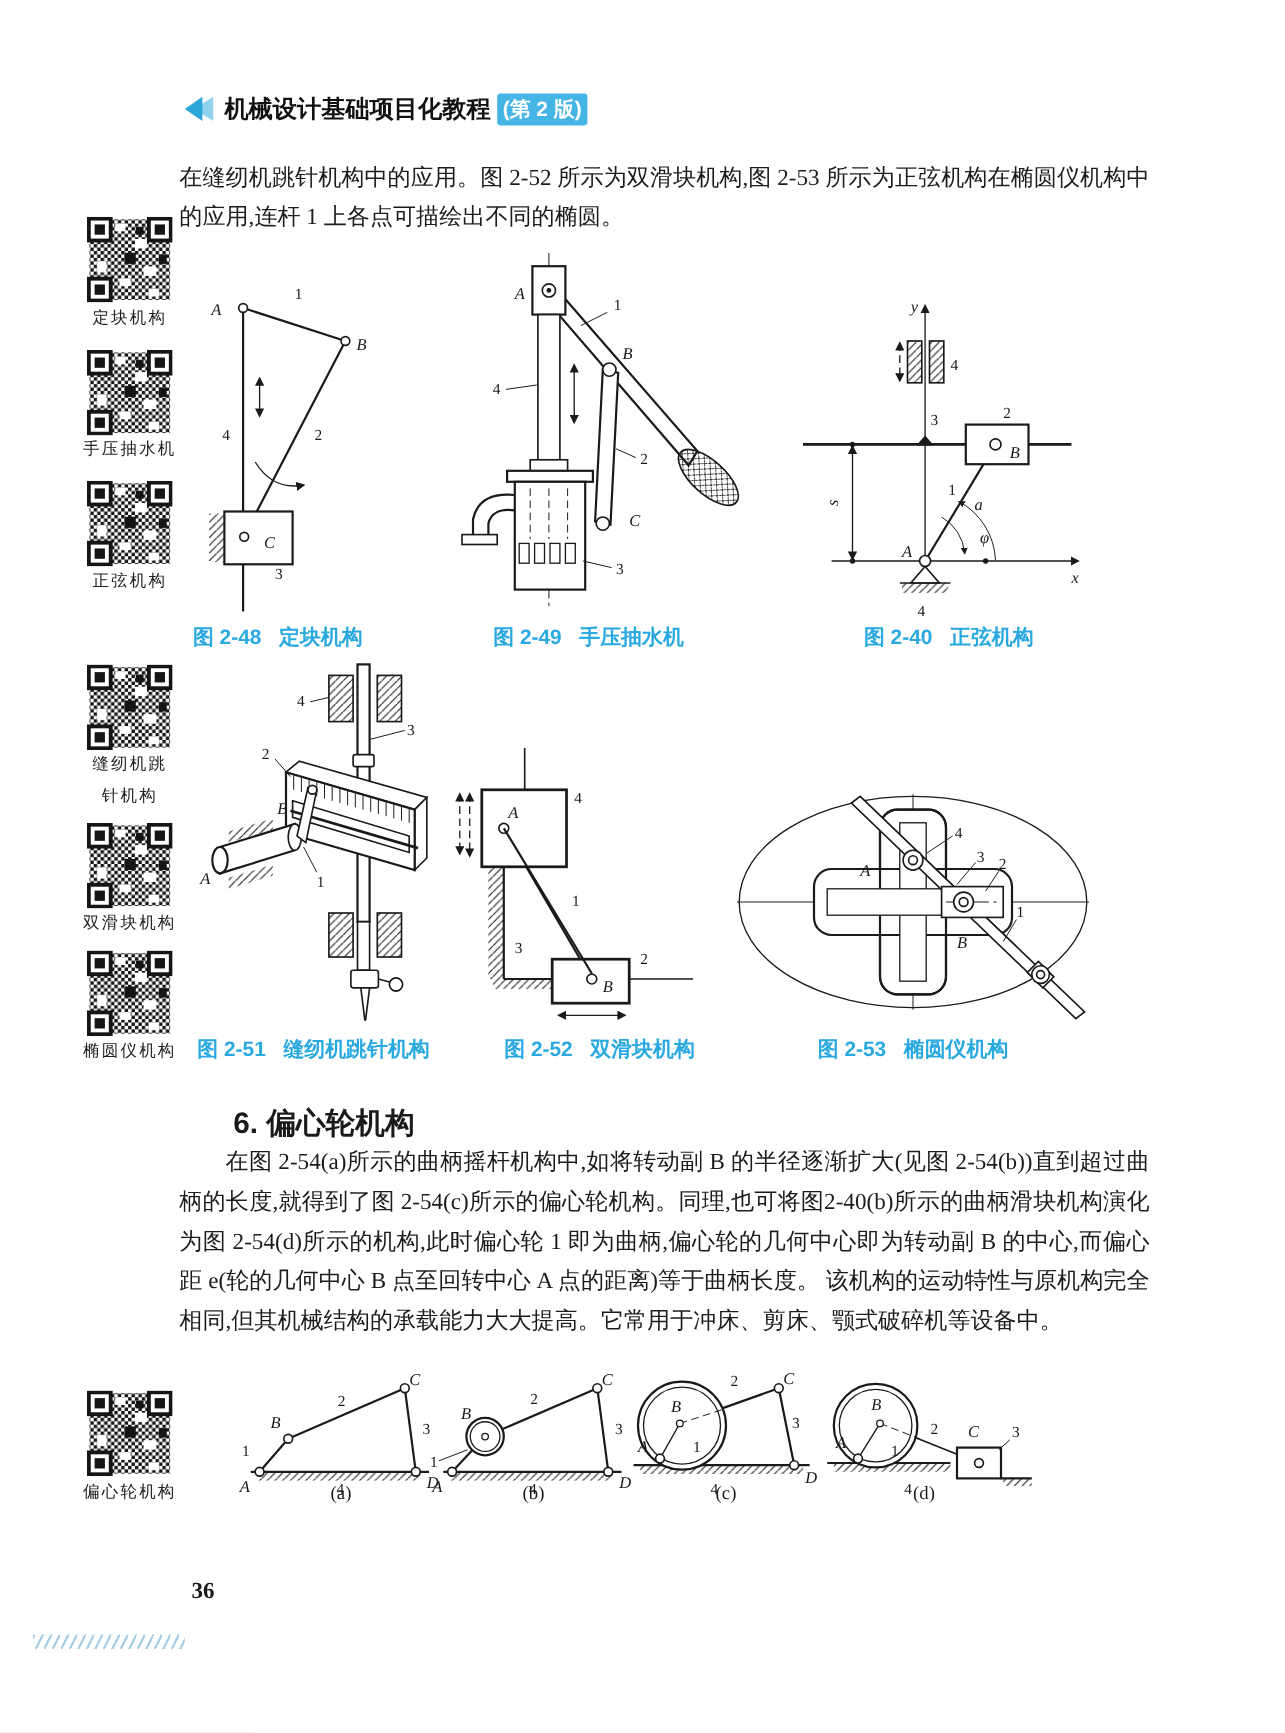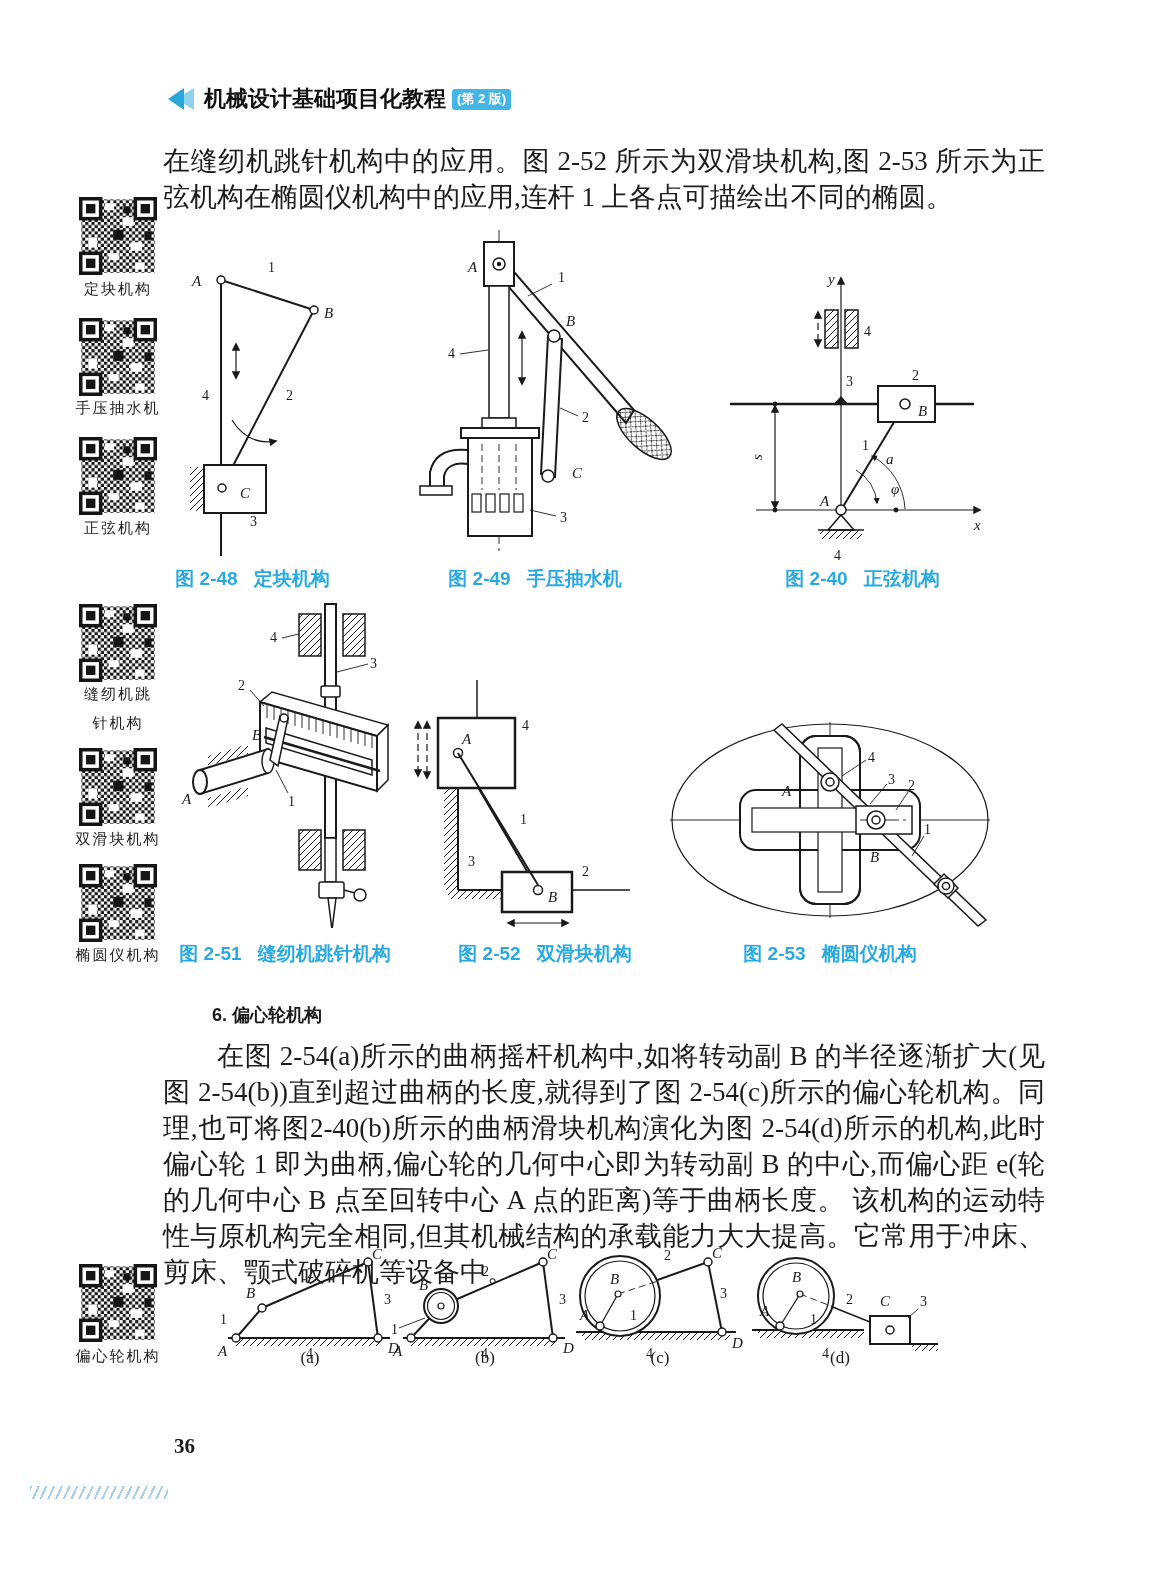--- a/index.html
+++ b/index.html
@@ -2,26 +2,26 @@
 <html><head>
 <meta charset="utf-8">
 <style>
   html,body{margin:0;padding:0;background:#e8e8e8;}
   #page{position:relative;width:1168px;height:1575px;background:#ffffff;margin:0 auto;
         font-family:"Liberation Serif",serif;color:#1a1a1a;overflow:hidden;}
   
   .hdr{position:absolute;left:168px;top:84px;display:flex;align-items:center;}
   .hdr-title{font-family:"Liberation Sans",sans-serif;font-weight:bold;font-size:22px;color:#111;margin-left:10px;text-align:center;}
   .hdr-badge{display:inline-block;margin-left:6px;background:#45b5e6;color:#fff;font-family:"Liberation Sans",sans-serif;
-             font-weight:bold;font-size:13px;padding:1px 5px 2px;border-radius:3px;}
-  
-  .para{position:absolute;left:163px;width:882px;font-size:27px;line-height:36px;text-align:justify;color:#1c1c1c;}
+             font-weight:bold;font-size:19px;padding:1px 5px 2px;border-radius:3px;}
+  
+  .para{position:absolute;left:163px;width:882px;font-size:21px;line-height:36px;text-align:justify;color:#1c1c1c;}
   #intro{top:143px;}
   #mainpara{top:1038px;text-indent:2em;}
-  .sechead{position:absolute;left:212px;top:1003px;font-family:"Liberation Sans",sans-serif;font-weight:bold;font-size:18px;}
+  .sechead{position:absolute;left:212px;top:1003px;font-family:"Liberation Sans",sans-serif;font-weight:bold;font-size:27px;}
   
   .qr{position:absolute;width:78px;height:78px;left:79px;}
   .qrlab{position:absolute;left:48px;width:140px;text-align:center;font-size:15px;letter-spacing:2px;
          font-family:"Liberation Sans",sans-serif;color:#222;}
   
   .fig{position:absolute;}
   .figcap{position:absolute;color:#29a9e0;font-weight:bold;font-size:19px;
           font-family:"Liberation Sans",sans-serif;text-align:center;}
   .figcap .t{margin-left:16px;}
   .subtag{position:absolute;width:200px;text-align:center;font-size:17px;font-family:"Liberation Serif",serif;}

